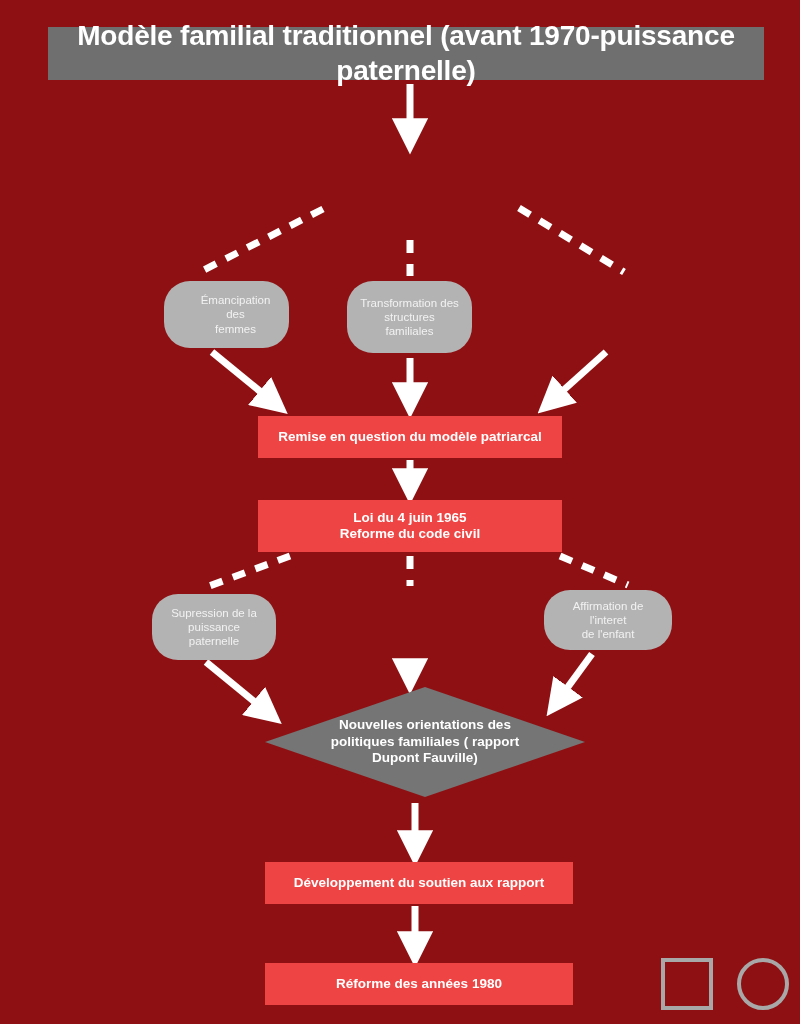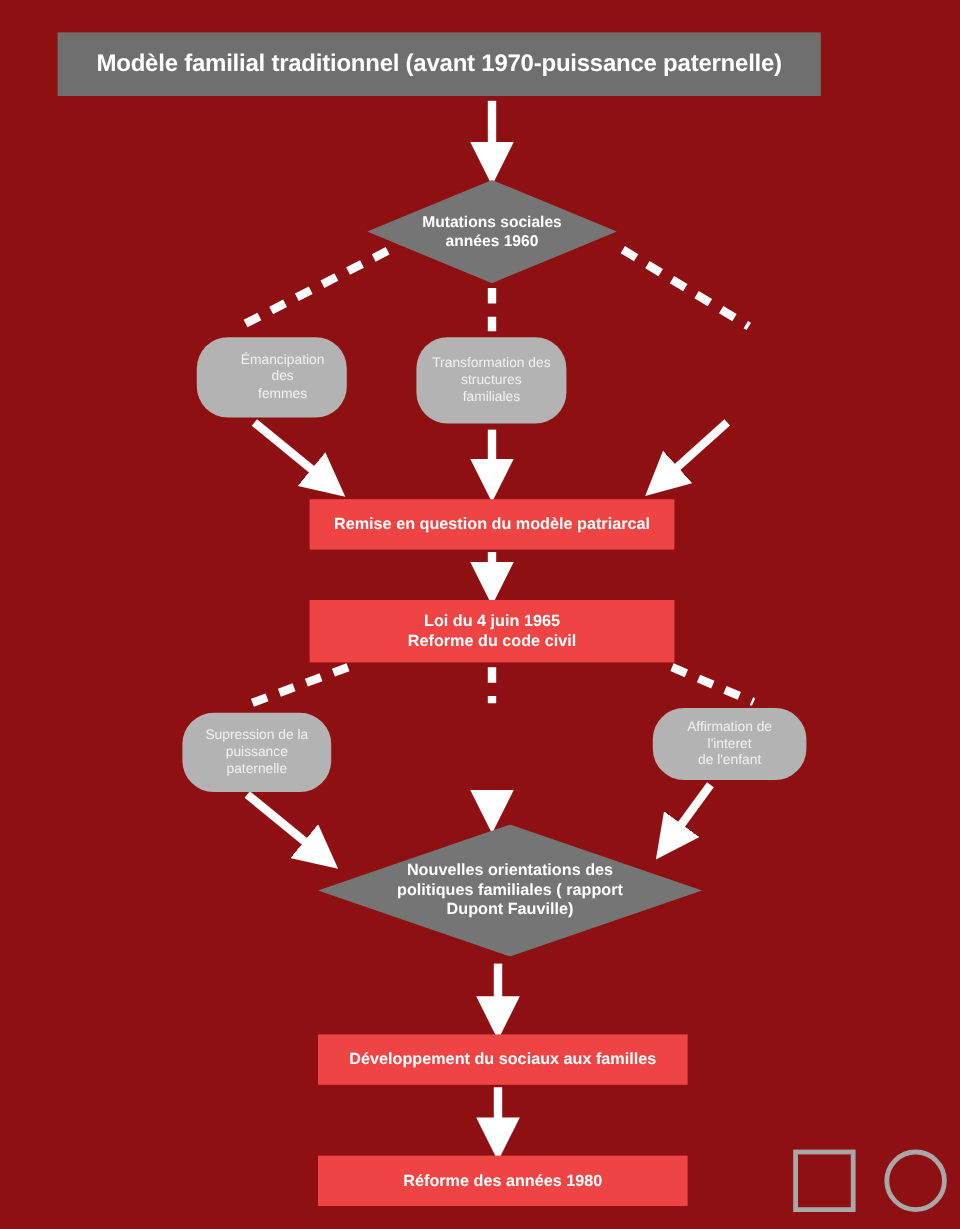--- a/index.html
+++ b/index.html
@@ -29,24 +29,24 @@
     text-align: center;
     color: #ffffff;
     line-height: 1.22;
     white-space: pre-line;
   }
 
   
   .title-bar {
     left: 48px;
     top: 27px;
-    width: 636px;
+    width: 716px;
     height: 53px;
     background: #6f6f6f;
-    font-size: 20px;
+    font-size: 28px;
     font-weight: bold;
     letter-spacing: -0.2px;
     padding: 0 12px;
   }
 
   
   .rect {
     background: #ef4444;
     font-size: 13.5px;
     font-weight: bold;
@@ -173,25 +173,20 @@
     <line x1="410" y1="662" x2="410" y2="682" stroke="#ffffff" stroke-width="7" marker-end="url(#arrowhead)"></line>
     <line x1="592" y1="654" x2="554" y2="706" stroke="#ffffff" stroke-width="7" marker-end="url(#arrowhead)"></line>
 
     <line x1="415" y1="803" x2="415" y2="854" stroke="#ffffff" stroke-width="7" marker-end="url(#arrowhead)"></line>
 
     <line x1="415" y1="906" x2="415" y2="955" stroke="#ffffff" stroke-width="7" marker-end="url(#arrowhead)"></line>
   </svg>
 
   <div class="node title-bar">Modèle familial traditionnel (avant 1970-puissance paternelle)</div>
 
-  <div class="diamond-wrap diamond-mutations">
-    <div class="diamond-shape"></div>
-    <div class="diamond-label">Mutations sociales
-années 1960</div>
-  </div>
 
   <div class="node pill pill-emancipation">Émancipation des
 femmes</div>
 
   <div class="node pill pill-transformation">Transformation des
 structures
 familiales</div>
 
 
   <div class="node rect rect-remise">Remise en question du modèle patriarcal</div>
@@ -206,20 +201,20 @@
   <div class="node pill pill-affirmation">Affirmation de l'interet
 de l'enfant</div>
 
   <div class="diamond-wrap diamond-nouvelles">
     <div class="diamond-shape"></div>
     <div class="diamond-label">Nouvelles orientations des
 politiques familiales ( rapport
 Dupont Fauville)</div>
   </div>
 
-  <div class="node rect rect-dev">Développement du sociaux aux familles</div>
+  <div class="node rect rect-dev">Développement du soutien aux rapport</div>
 
   <div class="node rect rect-reforme">Réforme des années 1980</div>
 
   <div class="deco-square"></div>
   <div class="deco-circle"></div>
 
 </div>
 
 </body></html>

